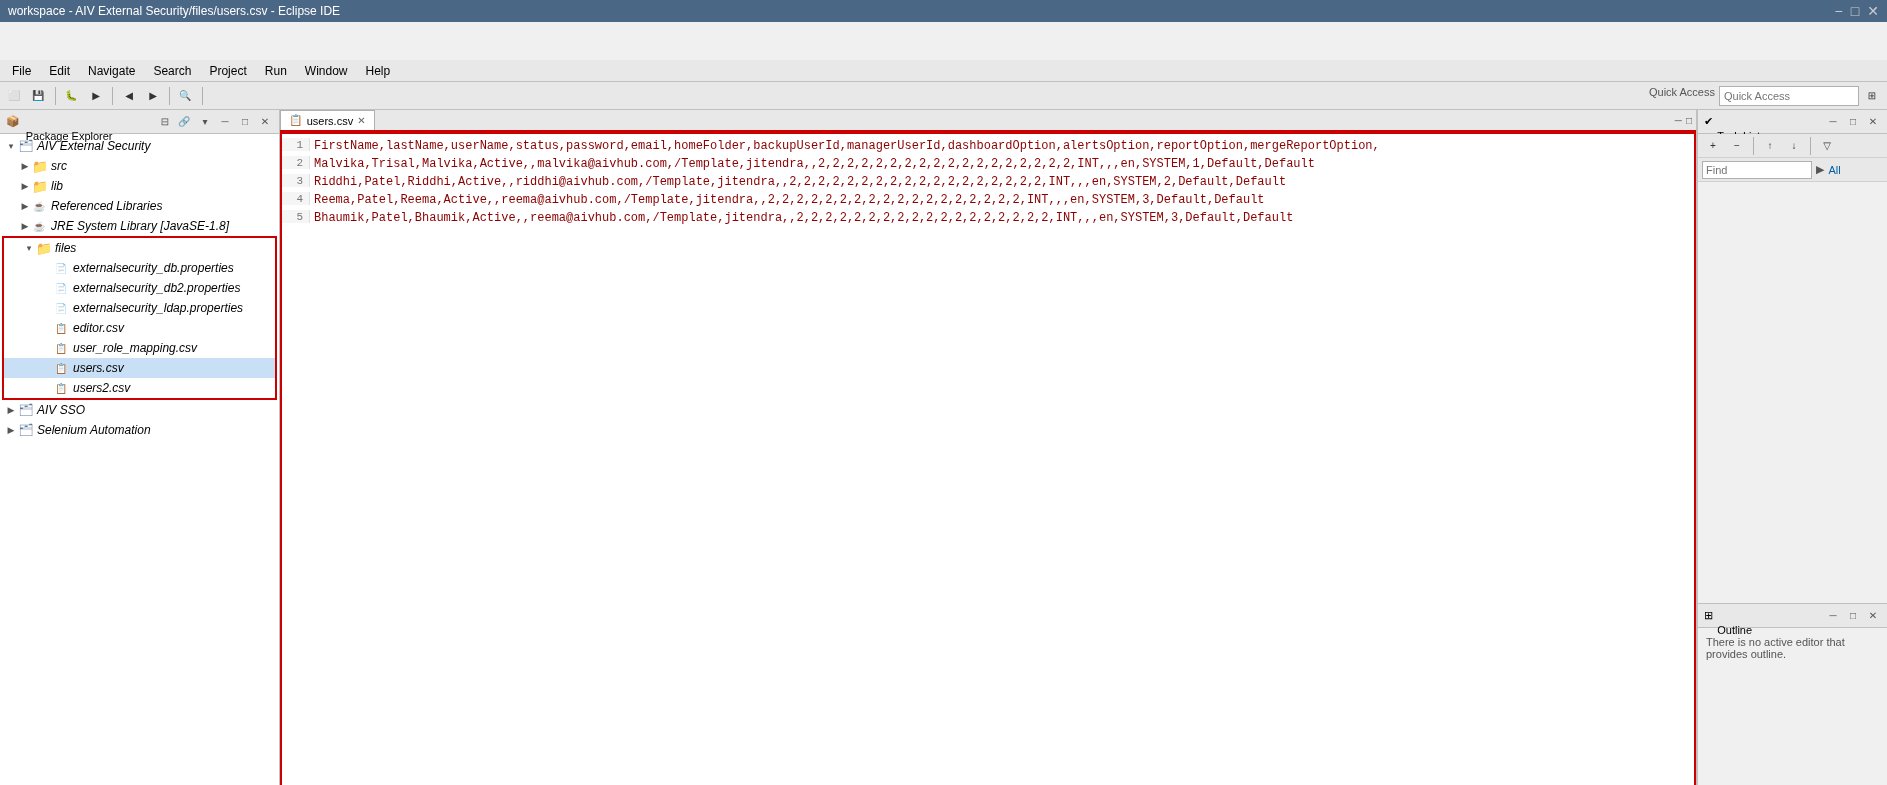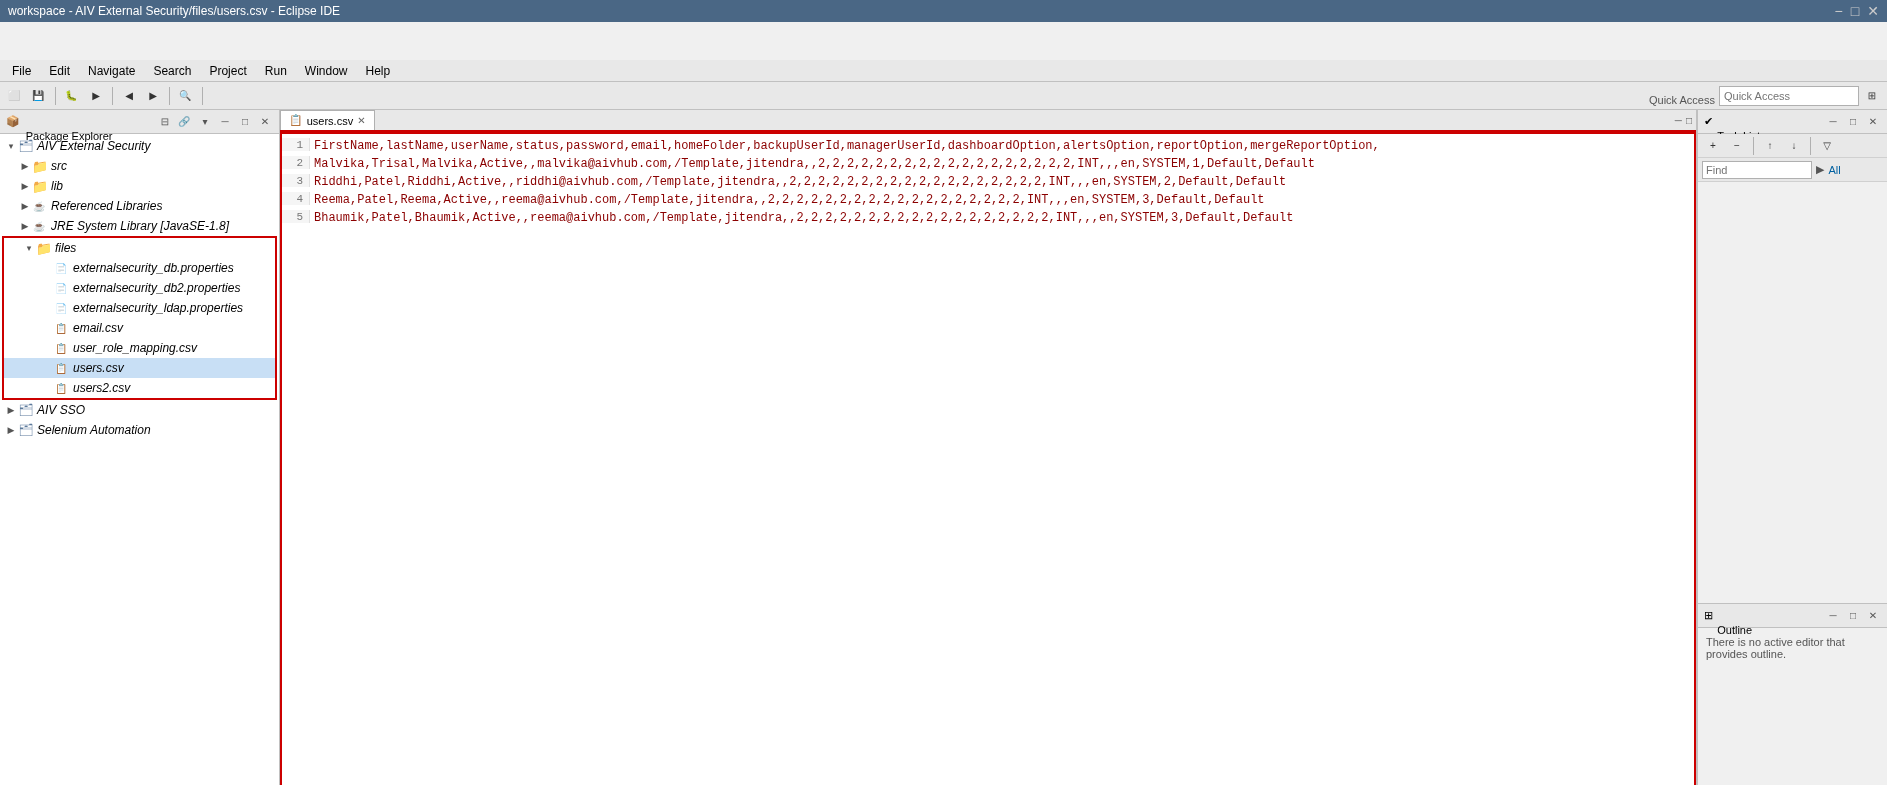--- a/index.html
+++ b/index.html
@@ -388,21 +388,21 @@
   <button class="toolbar-btn">🐛</button>
   <button class="toolbar-btn">▶</button>
   <div class="toolbar-sep"></div>
   <button class="toolbar-btn">◀</button>
   <button class="toolbar-btn">▶</button>
   <div class="toolbar-sep"></div>
   <button class="toolbar-btn">🔍</button>
   <div class="toolbar-sep"></div>
 
   <div style="flex:1"></div>
-  <div style="display:flex;align-items:flex-end;gap:4px;">
+  <div style="display:flex;align-items:flex-start;gap:4px;">
     <span style="font-size:11px;color:#555;">Quick Access</span>
     <input type="text" id="quick-access-input" style="width: 140px; height: 20px; border: 1px solid rgb(176, 176, 176); font-size: 11px; padding: 0px 4px;" placeholder="Quick Access">
   </div>
   <button class="toolbar-btn">⊞</button>
 </div>
 
 <div id="main-layout" style="display:flex;height:calc(785px - 22px - 22px - 28px - 20px);">
 
   <div id="left-panel">
     <div id="pkg-explorer-header">
@@ -478,21 +478,21 @@
           <span class="tree-indent" style="width:36px;display:inline-block;"></span>
           <span class="tree-arrow" style="width:14px;"></span>
           <span class="tree-icon icon-properties">📄</span>
           <span class="tree-label">externalsecurity_ldap.properties</span>
         </div>
 
         <div class="tree-item">
           <span class="tree-indent" style="width:36px;display:inline-block;"></span>
           <span class="tree-arrow" style="width:14px;"></span>
           <span class="tree-icon icon-csv">📋</span>
-          <span class="tree-label">email.csv</span>
+          <span class="tree-label">editor.csv</span>
         </div>
 
         <div class="tree-item">
           <span class="tree-indent" style="width:36px;display:inline-block;"></span>
           <span class="tree-arrow" style="width:14px;"></span>
           <span class="tree-icon icon-csv">📋</span>
           <span class="tree-label">user_role_mapping.csv</span>
         </div>
 
         <div class="tree-item selected">

